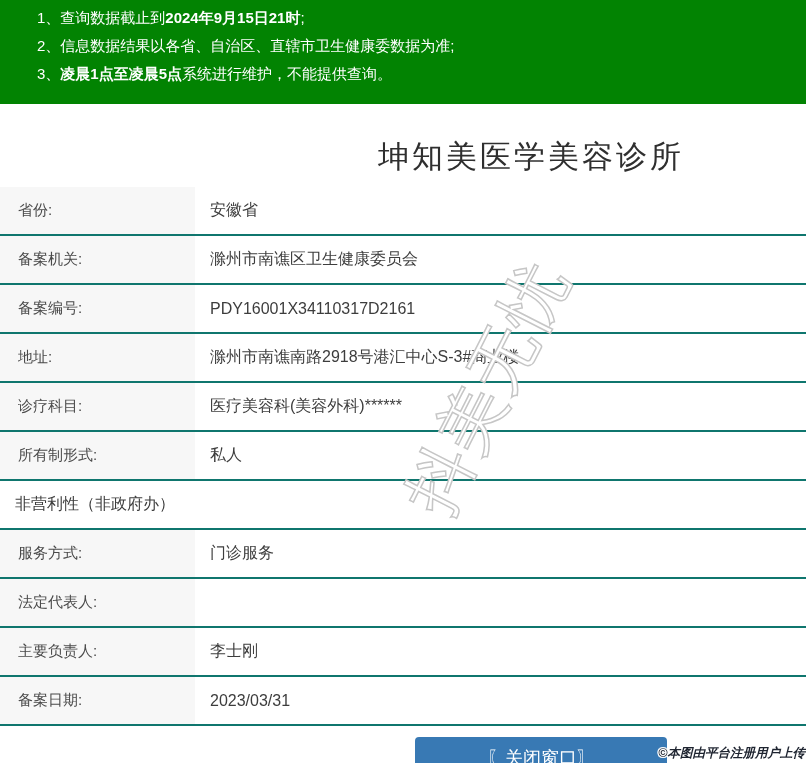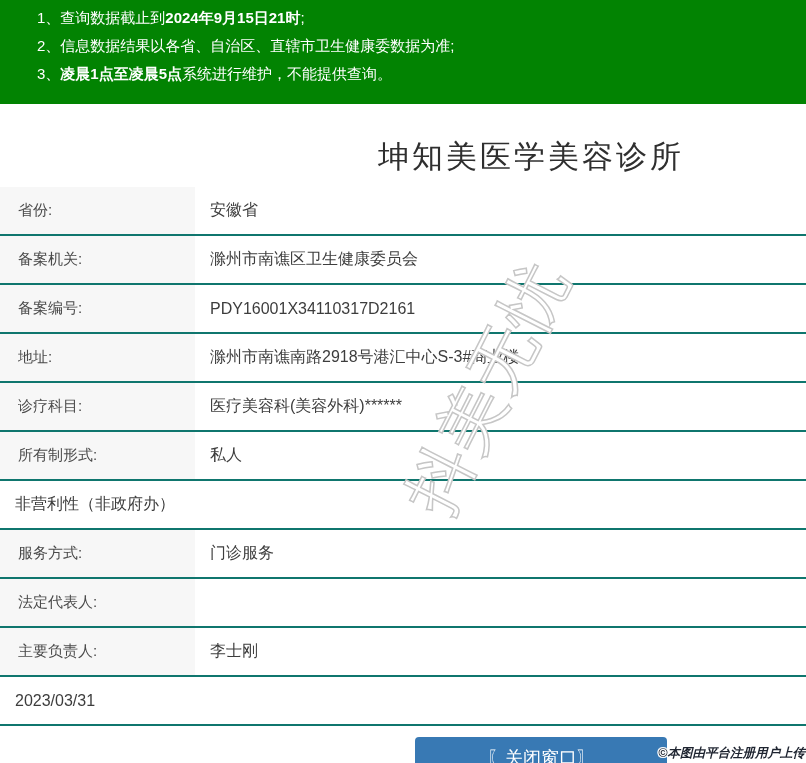--- a/index.html
+++ b/index.html
@@ -151,20 +151,21 @@
   </div>
   <div class="record-row">
     <div class="field-label">法定代表人:</div>
     <div class="field-value"></div>
   </div>
   <div class="record-row">
     <div class="field-label">主要负责人:</div>
     <div class="field-value">李士刚</div>
   </div>
   <div class="record-row">
+    <div class="field-label">备案日期:</div>
     <div class="field-value">2023/03/31</div>
   </div>
 </div>
 
 <div class="watermark-diagonal">抖美无忧</div>
 
 <button class="close-button">〖关闭窗口〗</button>
 
 <div class="footer-watermark">©本图由平台注册用户上传</div>
 

